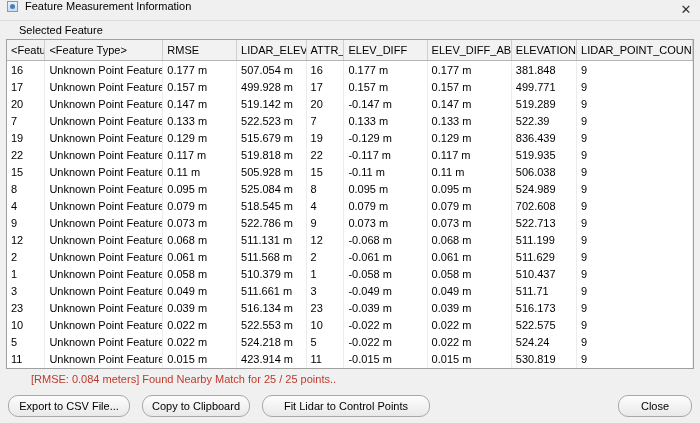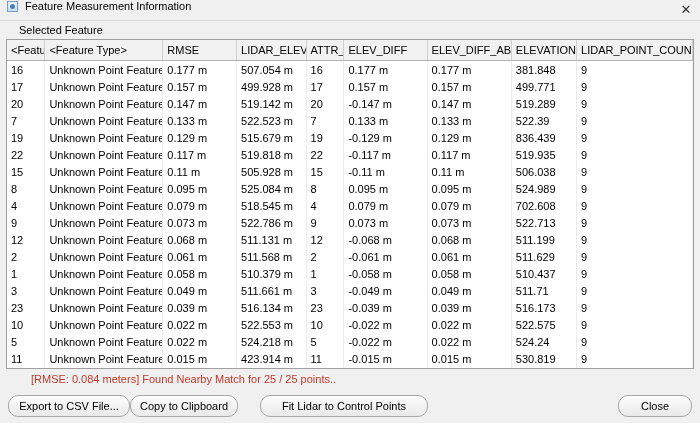--- a/index.html
+++ b/index.html
@@ -154,22 +154,22 @@
     border-radius: 10px;
     height: 22px;
     font-size: 11px;
     color: #000;
     padding: 0 8px;
     cursor: pointer;
     font-family: "Liberation Sans", sans-serif;
     white-space: nowrap;
   }
   .btn-export { width: 122px; }
-  .btn-clipboard { width: 108px; margin-left: 0; }
-  .btn-fit { width: 168px; margin-left: 22px; }
+  .btn-clipboard { width: 108px; margin-left: 12px; }
+  .btn-fit { width: 168px; margin-left: 12px; }
   .btn-close { width: 74px; }
   .bar-spacer { flex: 1 1 auto; }
 </style>
 </head>
 <body>
 
 <div class="window">
 
   <div class="titlebar">
     <span class="app-icon">

